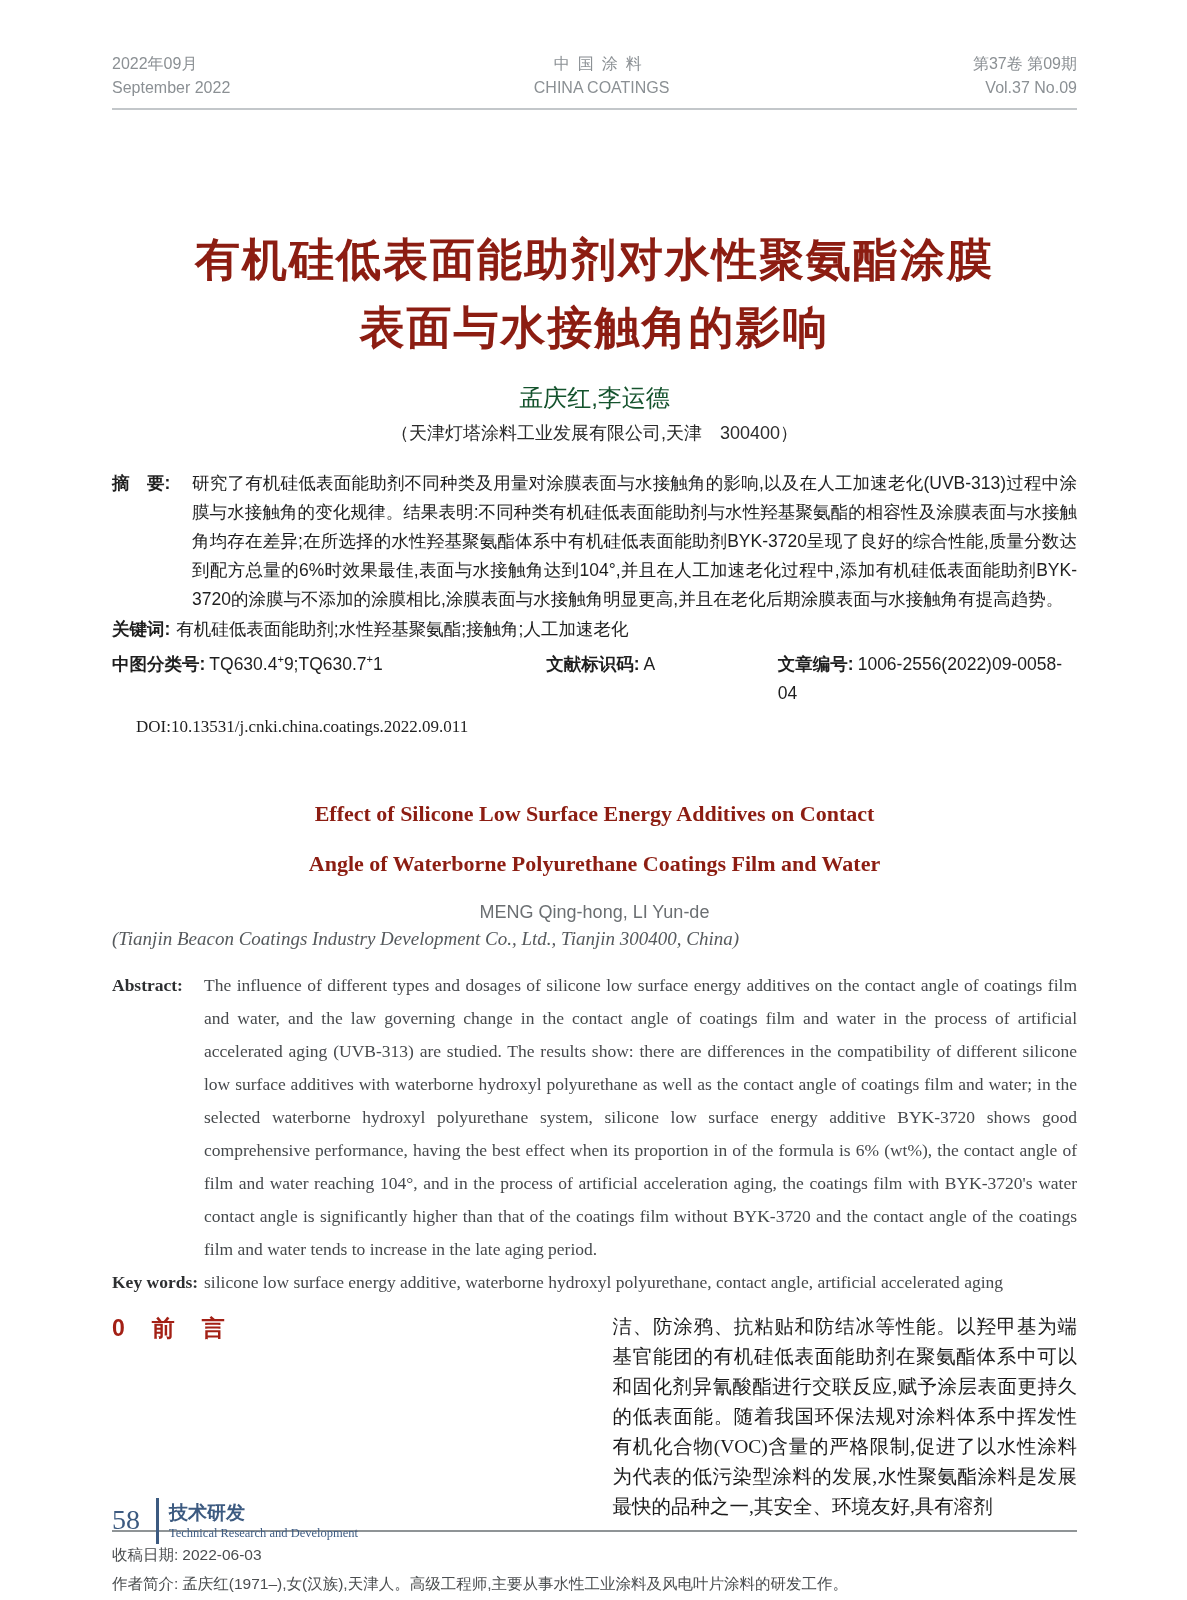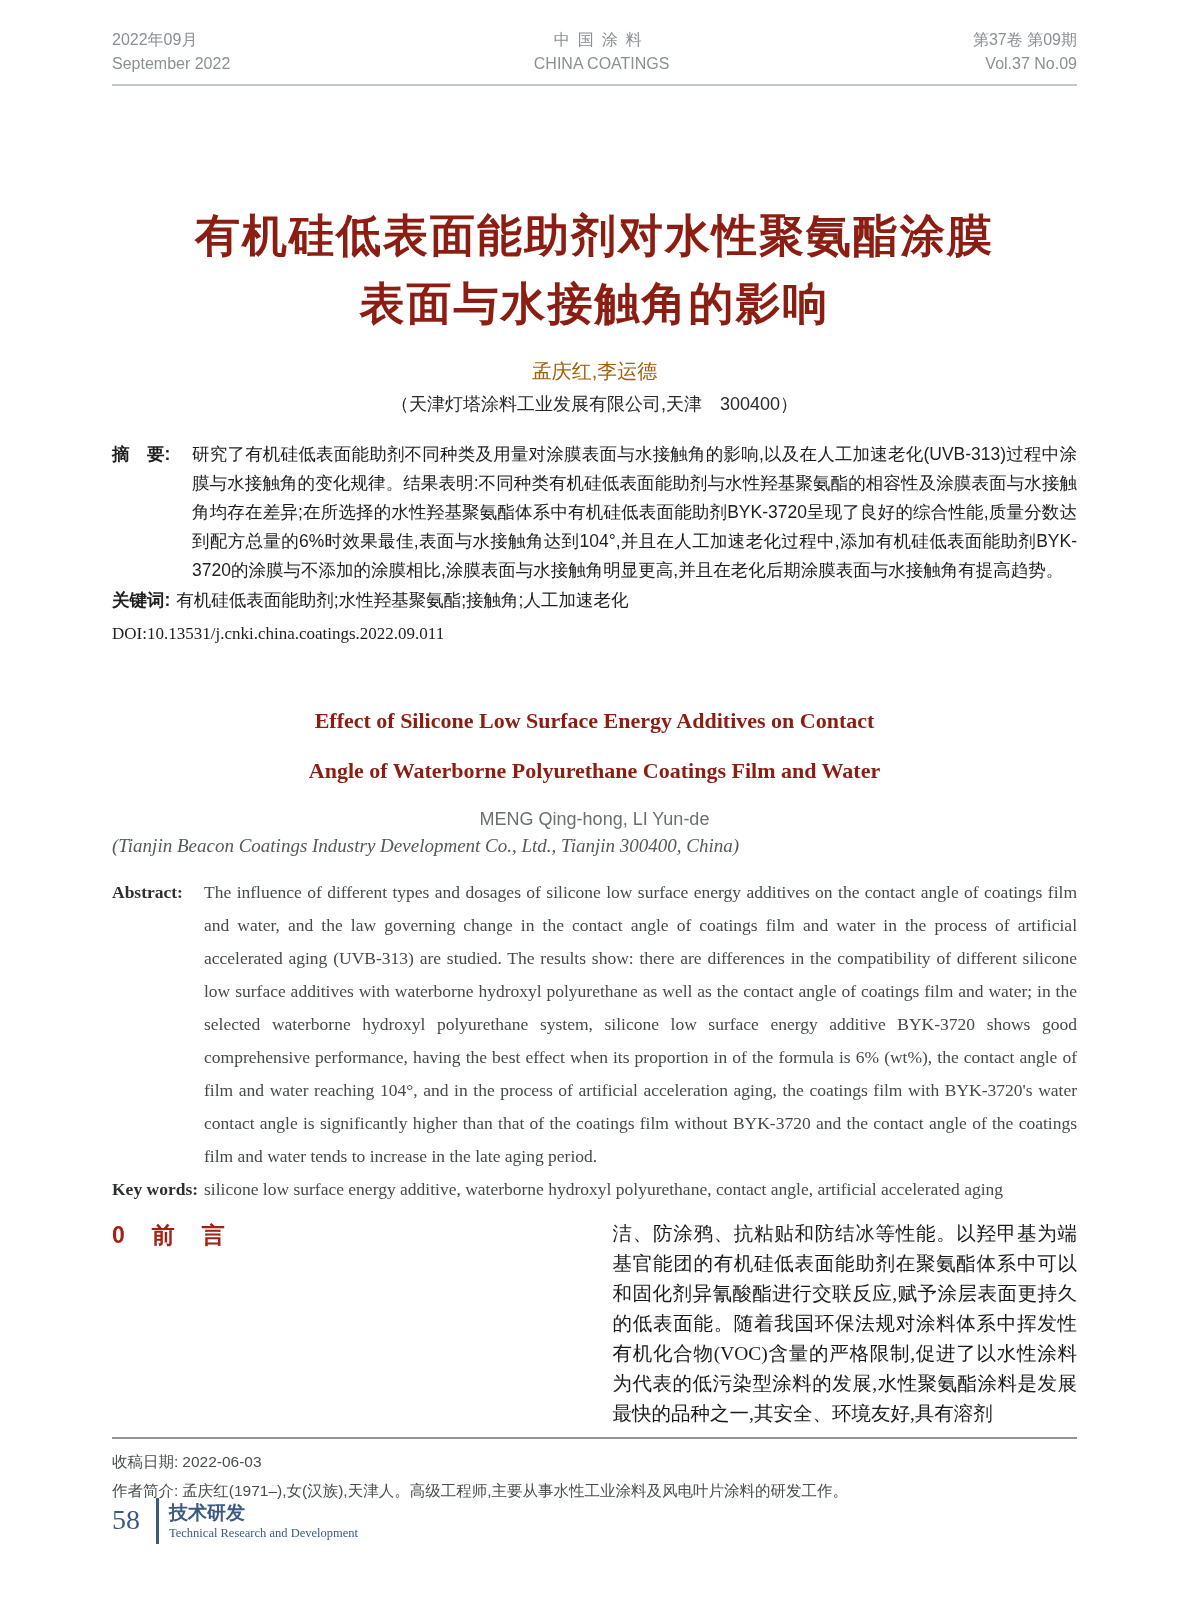--- a/index.html
+++ b/index.html
@@ -1,51 +1,51 @@
 <!DOCTYPE html>
 <html><head>
 <meta charset="utf-8">
 <style>
   html,body { margin:0; padding:0; background:#ffffff; }
   body { width:1187px; height:1600px; position:relative; overflow:hidden;
          font-family:"Liberation Sans", sans-serif; }
   .page { box-sizing:border-box; width:1187px; height:1556px;
-          padding:28px 110px 0 112px; position:relative; }
+          padding:52px 110px 0 112px; position:relative; }
 
   
   .header { display:flex; justify-content:space-between; align-items:flex-start;
             color:#8b9094; font-size:16px; line-height:24px;
             padding-bottom:8px; border-bottom:2px solid #c3c7ca; }
   .h-left { text-align:left; }
   .h-center { text-align:center; }
   .h-center .cn { letter-spacing:8px; }
   .h-right { text-align:right; }
 
   
   .title-cn { margin:116px 0 0 0; text-align:center; color:#8c1d12;
               font-weight:bold; font-size:45px; line-height:68px; letter-spacing:2px; }
   .title-cn .tl { display:block; }
-  .authors-cn { margin-top:20px; text-align:center; font-size:20px; color:#a16207; }
+  .authors-cn { margin-top:20px; text-align:center; font-size:24px; color:#14532d; }
   .affil-cn   { margin-top:7px; text-align:center; font-size:18px; color:#2a2a2a; }
 
   
   .abstract-cn { margin-top:24px; display:flex; font-size:17.5px; line-height:29px;
                  color:#1e1e1e; }
   .abstract-cn .abs-label { flex:0 0 80px; font-weight:bold; }
   .abstract-cn .abs-text  { flex:1; text-align:justify; text-justify:inter-ideograph; }
   .kw-cn { margin-top:1px; font-size:17.5px; line-height:29px; color:#1e1e1e; }
   .kw-cn .lbl { font-weight:bold; margin-right:6px; }
   .meta-row { margin-top:6px; display:flex; font-size:17.5px; line-height:29px; color:#1e1e1e; }
   .meta-row .lbl { font-weight:bold; margin-right:4px; }
   .meta-item.m1 { width:45%; }
   .meta-item.m2 { width:24%; }
   .meta-item.m3 { flex:1; }
   .meta-row sup, .ref { font-size:11px; vertical-align:super; line-height:0; }
   .doi { margin-top:5px; font-family:"Liberation Serif", serif; font-size:17px;
-         color:#1e1e1e; line-height:28px; }
+         color:#1e1e1e; line-height:28px;margin-left:24px; }
 
   
   .title-en { margin:48px 0 0 0; text-align:center; color:#8c1d12;
               font-family:"Liberation Serif", serif; font-weight:bold;
               font-size:22px; line-height:50px; }
   .title-en .tl { display:block; }
   .authors-en { margin-top:13px; text-align:center; font-size:18px; color:#6b6f72; }
   .affil-en { margin-top:5px; text-align:left; font-family:"Liberation Serif", serif;
               font-style:italic; font-size:19px; color:#55595c; }
 
@@ -114,20 +114,31 @@
 
   <div class="abstract-cn">
     <span class="abs-label">摘　要:</span>
     <span class="abs-text">研究了有机硅低表面能助剂不同种类及用量对涂膜表面与水接触角的影响,以及在人工加速老化(UVB-313)过程中涂膜与水接触角的变化规律。结果表明:不同种类有机硅低表面能助剂与水性羟基聚氨酯的相容性及涂膜表面与水接触角均存在差异;在所选择的水性羟基聚氨酯体系中有机硅低表面能助剂BYK-3720呈现了良好的综合性能,质量分数达到配方总量的6%时效果最佳,表面与水接触角达到104°,并且在人工加速老化过程中,添加有机硅低表面能助剂BYK-3720的涂膜与不添加的涂膜相比,涂膜表面与水接触角明显更高,并且在老化后期涂膜表面与水接触角有提高趋势。</span>
   </div>
 
   <div class="kw-cn">
     <span class="lbl">关键词:</span><span>有机硅低表面能助剂;水性羟基聚氨酯;接触角;人工加速老化</span>
   </div>
 
+  <div class="meta-row">
+    <div class="meta-item m1">
+      <span class="lbl">中图分类号:</span><span>TQ630.4</span><sup>+</sup><span>9;TQ630.7</span><sup>+</sup><span>1</span>
+    </div>
+    <div class="meta-item m2">
+      <span class="lbl">文献标识码:</span><span>A</span>
+    </div>
+    <div class="meta-item m3">
+      <span class="lbl">文章编号:</span><span>1006-2556(2022)09-0058-04</span>
+    </div>
+  </div>
 
   <div class="doi">DOI:10.13531/j.cnki.china.coatings.2022.09.011</div>
 
   <h2 class="title-en">
     <span class="tl">Effect of Silicone Low Surface Energy Additives on Contact</span>
     <span class="tl">Angle of Waterborne Polyurethane Coatings Film and Water</span>
   </h2>
 
   <div class="authors-en">MENG Qing-hong, LI Yun-de</div>
   <div class="affil-en">(Tianjin Beacon Coatings Industry Development Co., Ltd., Tianjin 300400, China)</div>

